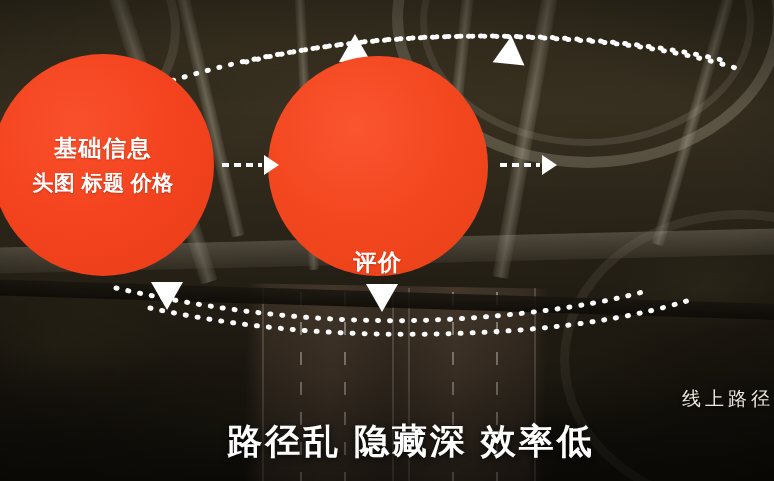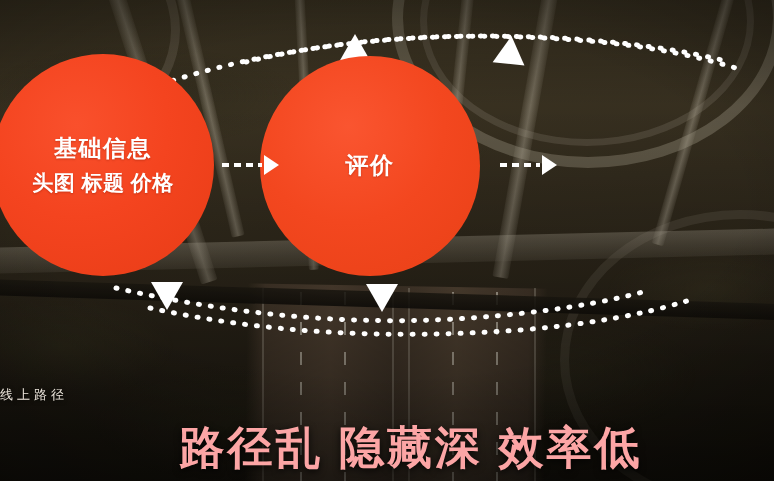--- a/index.html
+++ b/index.html
@@ -149,22 +149,23 @@
     font-weight: bold;
     letter-spacing: .5px;
     text-shadow: 0 1px 2px rgba(120,20,0,.35);
   }
 
   #node-0 {
     left: -8px; top: 54px; width: 222px; height: 222px;
     background: radial-gradient(circle at 38% 32%, #f9502c 0%, #f4441f 45%, #e83c16 100%);
   }
   #node-1 {
-    left: 260px; top: 56px; width: 220px; height: 220px;
+    left: 268px; top: 56px; width: 220px; height: 220px;
     background: radial-gradient(circle at 40% 32%, #fa5530 0%, #f3471f 48%, #e84016 100%);
+    justify-content: flex-end;
   }
   #node-2 {
     left: 556px; top: 58px; width: 216px; height: 216px;
     background: radial-gradient(circle at 42% 34%, #fb7040 0%, #f4632e 48%, #ef5a26 100%);
   }
 
   
   .connector {
     position: absolute;
     height: 20px;
@@ -183,32 +184,32 @@
     border-bottom: 10px solid transparent;
     margin-left: 2px;
   }
   #connector-0 { left: 222px; top: 155px; }
   #connector-1 { left: 500px; top: 155px; }
 
   
   .caption-small {
     position: absolute;
     left: 0; right: 0; top: 386px;
-    text-align: left;
+    text-align: right;
     color: #ede6dc;
-    font-size: 13px;
+    font-size: 19px;
     letter-spacing: 4px;
     text-shadow: 0 1px 4px rgba(0,0,0,.8);
   }
   .caption-big {
     position: absolute;
     left: 0; right: 0; top: 418px;
     text-align: center;
-    color: #fca5a5;
-    font-size: 45px;
+    color: #ffffff;
+    font-size: 35px;
     font-weight: bold;
     letter-spacing: 3px;
     text-shadow: 0 2px 7px rgba(0,0,0,.85);
     padding-left: 48px;
   }
 </style>
 </head>
 <body>
 
 <div id="stage">

